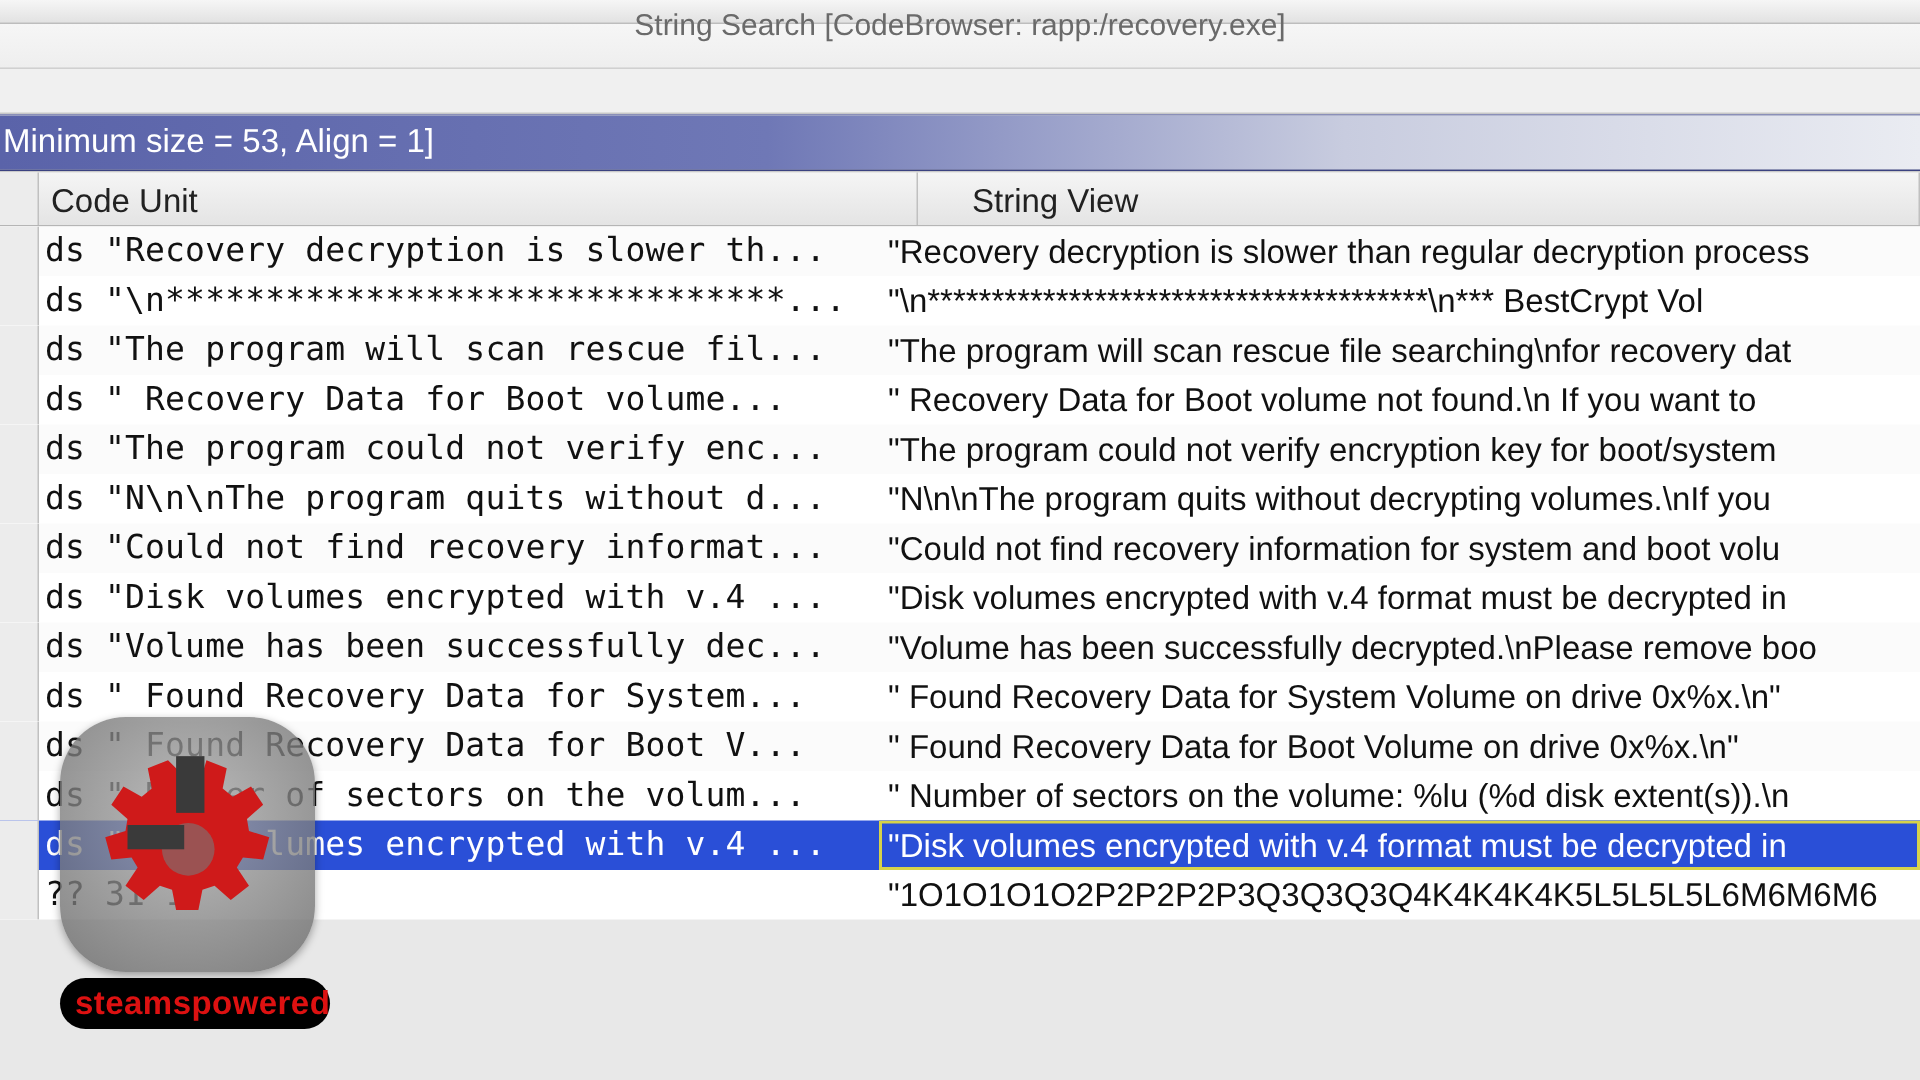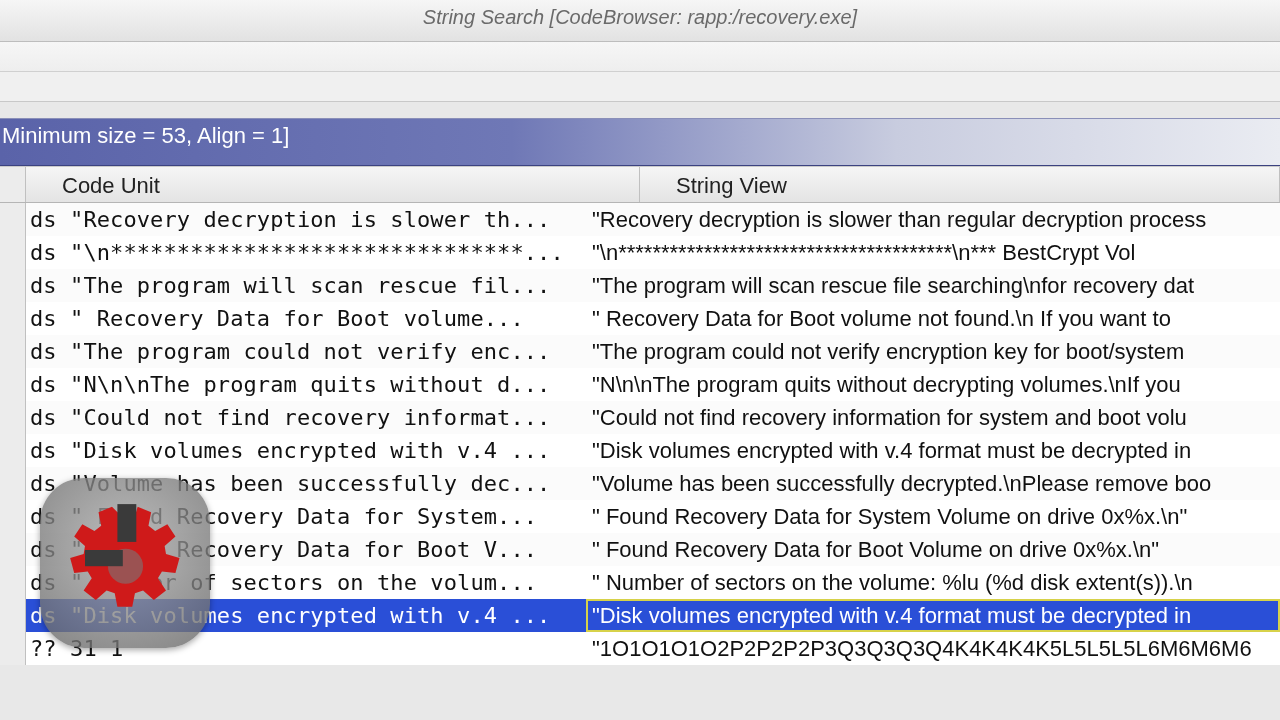--- a/index.html
+++ b/index.html
@@ -1,37 +1,37 @@
 <!DOCTYPE html>
 <html><head>
 <meta charset="utf-8">
 <style>
   * { box-sizing: border-box; margin: 0; padding: 0; }
   html, body { width: 1280px; height: 720px; overflow: hidden; font-family: -apple-system, "Helvetica Neue", Arial, sans-serif; background: #e8e8e8; }
   .titlebar {
-    height: 42px; line-height: 34px; text-align: center;
+    height: 16px; line-height: 34px; text-align: center;
     background: linear-gradient(#f6f6f6, #e2e2e2);
     border-bottom: 1px solid #bdbdbd;
-    color: #6a6a6a; font-size: 20px; font-style: italic;
+    color: #6a6a6a; font-size: 20px;
   }
   .spacer { height: 30px; background: linear-gradient(#f6f6f6,#eeeeee); border-bottom: 1px solid #d0d0d0;}
   .gap { height: 30px; background: #f0f0f0; border-bottom: 1px solid #c8c8c8;}
   .param-bar {
-    height: 48px; line-height: 34px; padding-left: 2px;
+    height: 38px; line-height: 34px; padding-left: 2px;
     background: linear-gradient(90deg,#5a63a9 0%, #6f78b6 40%, #c8ccdf 70%, #eaecf2 100%);
     color: #fff; font-size: 22px; font-weight: 400;
-    border-top: 1px solid #8a8fb8; border-bottom: 1px solid #3b4280; margin-top: 16px;
+    border-top: 1px solid #8a8fb8; border-bottom: 1px solid #3b4280;
   }
   .table-wrap { border-top: 1px solid #cacaca; }
   .thead {
     display:flex; height: 36px; background: linear-gradient(#f5f5f5,#e4e4e4);
     border-bottom: 1px solid #b5b5b5; font-size: 22px; color:#222;
   }
   .thead .col { padding: 6px 8px; border-right: 1px solid #c0c0c0; }
-  .col-code { width: 586px; margin-left: 28px; }
+  .col-code { width: 586px; }
   .col-view { flex: 1; margin-left: 28px; }
   .handle-col { width: 26px; border-right: 1px solid #c0c0c0; background:#ececec;}
   .tbody { background:#fff; }
   .row { display:flex; height: 33px; line-height: 33px; font-size: 22px; white-space: nowrap; overflow:hidden;}
   .row:nth-child(odd){ background:#fbfbfb;}
   .row .cu { width: 560px; padding-left: 4px; font-family: "Menlo","Consolas",monospace; letter-spacing: 0.1px; color:#111; overflow:hidden;}
   .row .sv { flex:1; padding-left: 6px; font-family: -apple-system,Arial,sans-serif; color:#111; overflow:hidden;}
   .row.selected { background:#2a4fd7; color:#fff; }
   .row.selected .cu, .row.selected .sv { color:#fff; }
   .row.selected .sv { background:#2a4fd7; outline: 2px solid #d7d24a; outline-offset:-2px;}
@@ -147,13 +147,14 @@
   <div class="logo-bg">
     <svg viewBox="0 0 100 100">
       <g fill="#cf1a1a">
         <path d="M50 18 l6 0 l3 -10 l10 4 l-2 10 l5 4 l9 -5 l6 9 l-8 7 l1 6 l10 3 l-3 11 l-10 -1 l-3 5 l6 9 l-9 7 l-8 -7 l-6 2 l-2 10 l-11 0 l-2 -10 l-6 -2 l-8 7 l-9 -7 l6 -9 l-3 -5 l-10 1 l-3 -11 l10 -3 l1 -6 l-8 -7 l6 -9 l9 5 l5 -4 l-2 -10 l10 -4 z"></path>
         <circle cx="50" cy="52" r="13" fill="rgba(120,120,120,0.6)"></circle>
       </g>
       <rect x="44" y="6" width="14" height="28" fill="#3a3a3a"></rect>
       <rect x="20" y="40" width="28" height="12" fill="#3a3a3a"></rect>
     </svg>
   </div>
+  <span class="logo-label">steamspowered</span>
 </div>
 
 </body></html>

